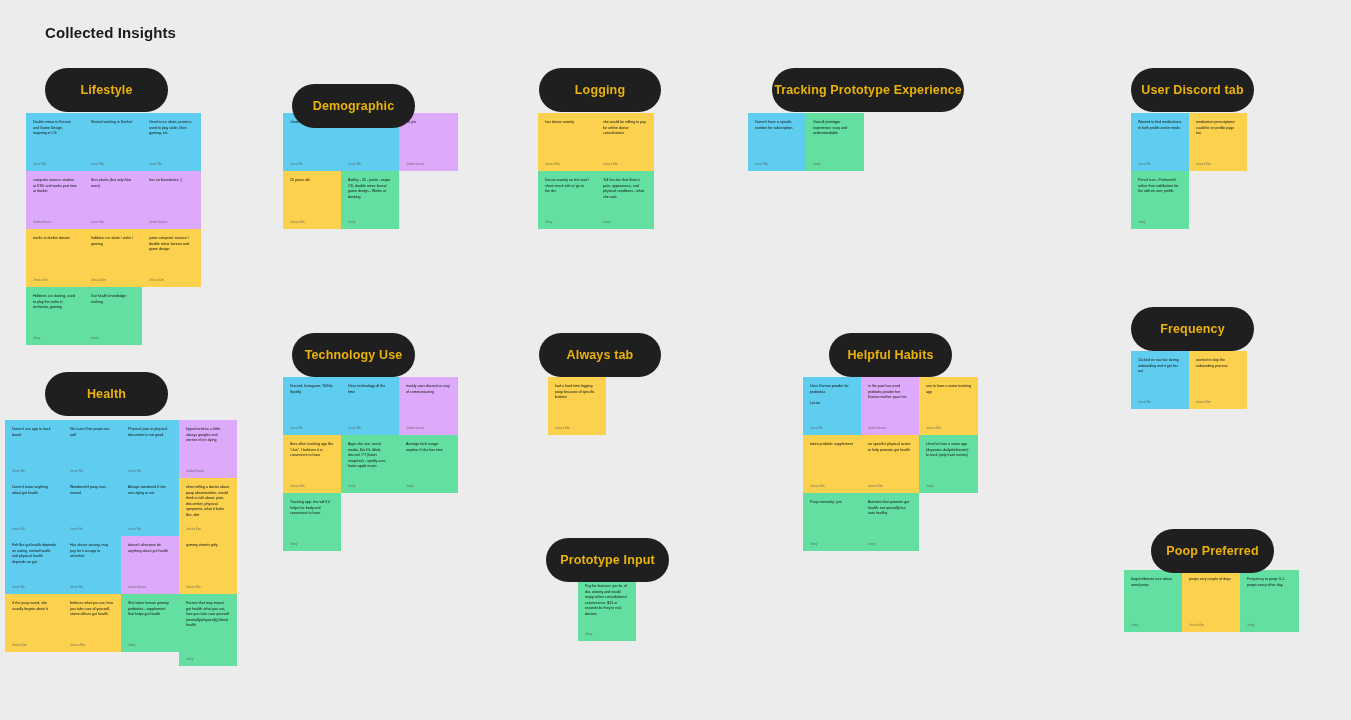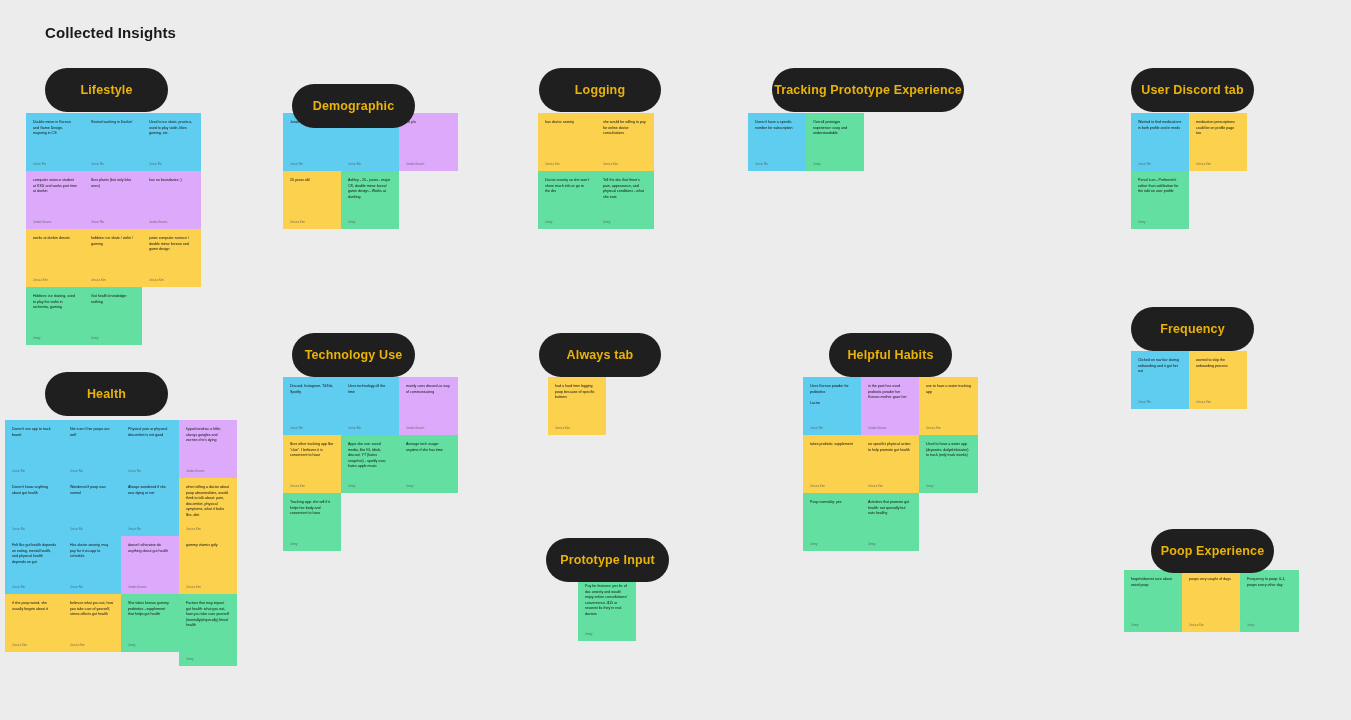--- a/index.html
+++ b/index.html
@@ -341,21 +341,21 @@
       </div>
     </div>
     <div class="group">
       <div class="group-header" style="left: 546px; top: 538px; width: 123px;">Prototype Input</div>
       <div class="note c-green" style="left: 578px; top: 577px; width: 58px; height: 64px;">
         <div class="note-text">Pay for features: yes bc of doc anxiety and would enjoy online consultations/ convenience -$15 or resonint bc they're real doctors</div>
         <div class="note-author">Jenny</div>
       </div>
     </div>
     <div class="group">
-      <div class="group-header" style="left: 1151px; top: 529px; width: 123px;">Poop Experience</div>
+      <div class="group-header" style="left: 1151px; top: 529px; width: 123px;">Poop Preferred</div>
       <div class="note c-green" style="left: 1124px; top: 570px; width: 58px; height: 62px;">
         <div class="note-text">forgets/doesnt care about weird poop</div>
         <div class="note-author">Jenny</div>
       </div>
       <div class="note c-yellow" style="left: 1182px; top: 570px; width: 58px; height: 62px;">
         <div class="note-text">poops very couple of days</div>
         <div class="note-author">Jessica Kim</div>
       </div>
       <div class="note c-green" style="left: 1240px; top: 570px; width: 59px; height: 62px;">
         <div class="note-text">Frequency to poop: 0-1, poops every other day</div>

